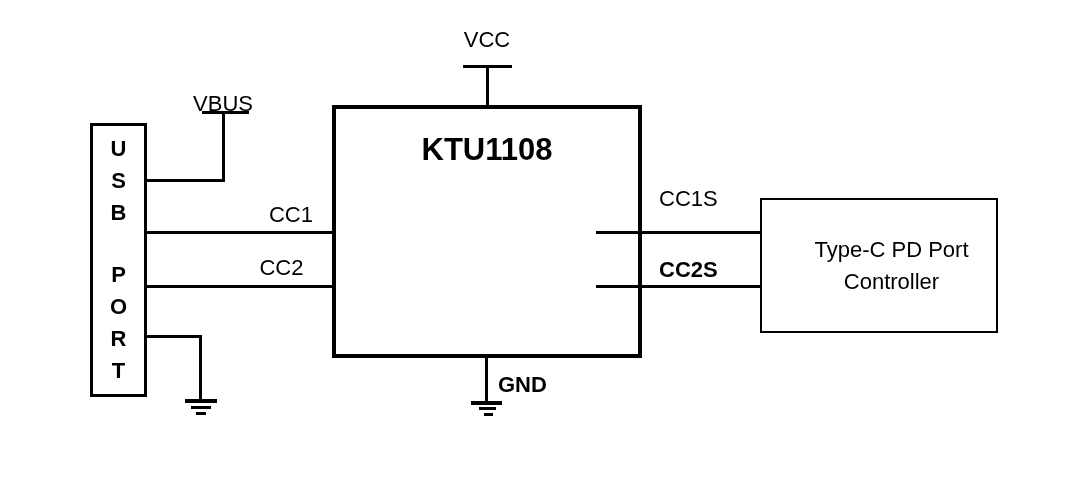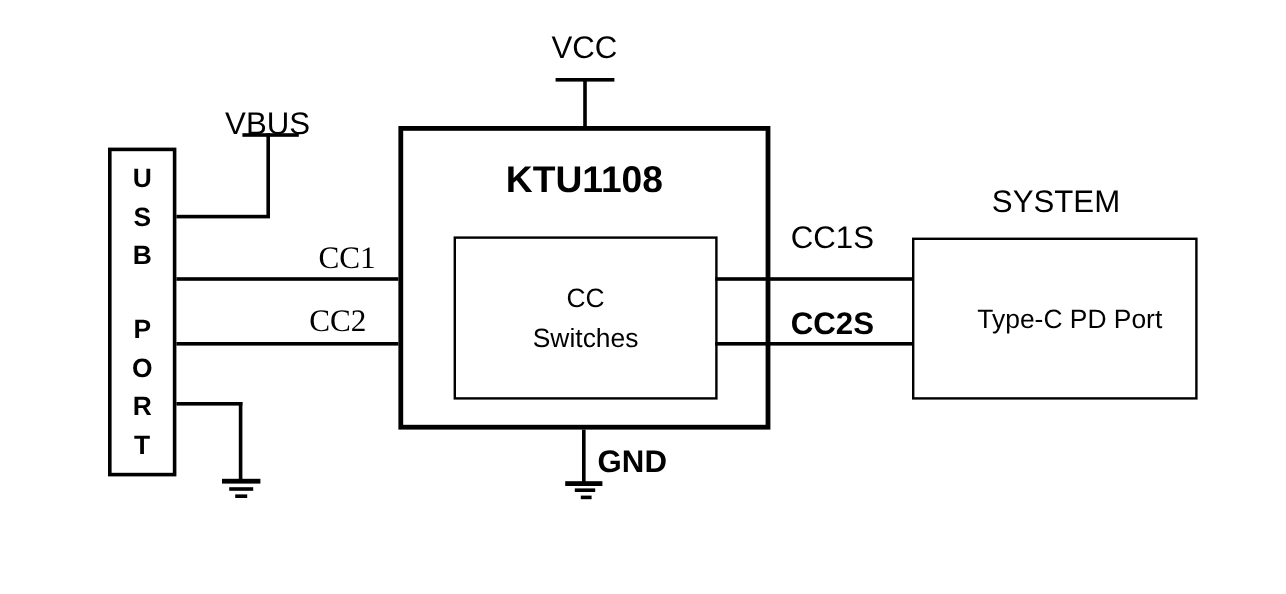--- a/index.html
+++ b/index.html
@@ -8,26 +8,26 @@
     position: relative;
     width: 1072px;
     height: 495px;
     background: #ffffff;
     font-family: "Liberation Sans", sans-serif;
     color: #000000;
     overflow: hidden;
   }
   .lbl {
     position: absolute;
-    font-size: 26px;
+    font-size: 22px;
     line-height: 25px;
     white-space: nowrap;
   }
   .center { text-align: center; }
-  .right { text-align: right; font-family: Liberation Serif, serif; }
+  .right { text-align: right; }
   .hline, .vline, .bar { position: absolute; background: #000000; }
   .box { position: absolute; background: #ffffff; }
 
   
   .usb-box {
     left: 90px; top: 123px; width: 57px; height: 274px;
     border: 3px solid #000000;
     display: flex; flex-direction: column;
     justify-content: center; align-items: center;
   }
@@ -129,33 +129,29 @@
   <div class="vline vcc-vert"></div>
 
   <div class="lbl right cc1-label">CC1</div>
   <div class="hline cc1-line"></div>
   <div class="lbl right cc2-label">CC2</div>
   <div class="hline cc2-line"></div>
 
   <div class="box ktu-box">
     <div class="ktu-title">KTU1108</div>
   </div>
-  <div class="box cc-box">
-    <div>CC</div>
-    <div>Switches</div>
-  </div>
 
   <div class="lbl cc1s-label">CC1S</div>
   <div class="hline cc1s-line"></div>
   <div class="lbl cc2s-label">CC2S</div>
   <div class="hline cc2s-line"></div>
 
-  <div class="lbl center system-label">SYSTEM</div>
   <div class="box pd-box">
     <div>Type-C PD Port</div>
+    <div>Controller</div>
   </div>
 
   <div class="hline usbgnd-horiz"></div>
   <div class="vline usbgnd-vert"></div>
   <div class="bar usbgnd-b1"></div>
   <div class="bar usbgnd-b2"></div>
   <div class="bar usbgnd-b3"></div>
 
   <div class="vline gnd-vert"></div>
   <div class="bar gnd-b1"></div>

